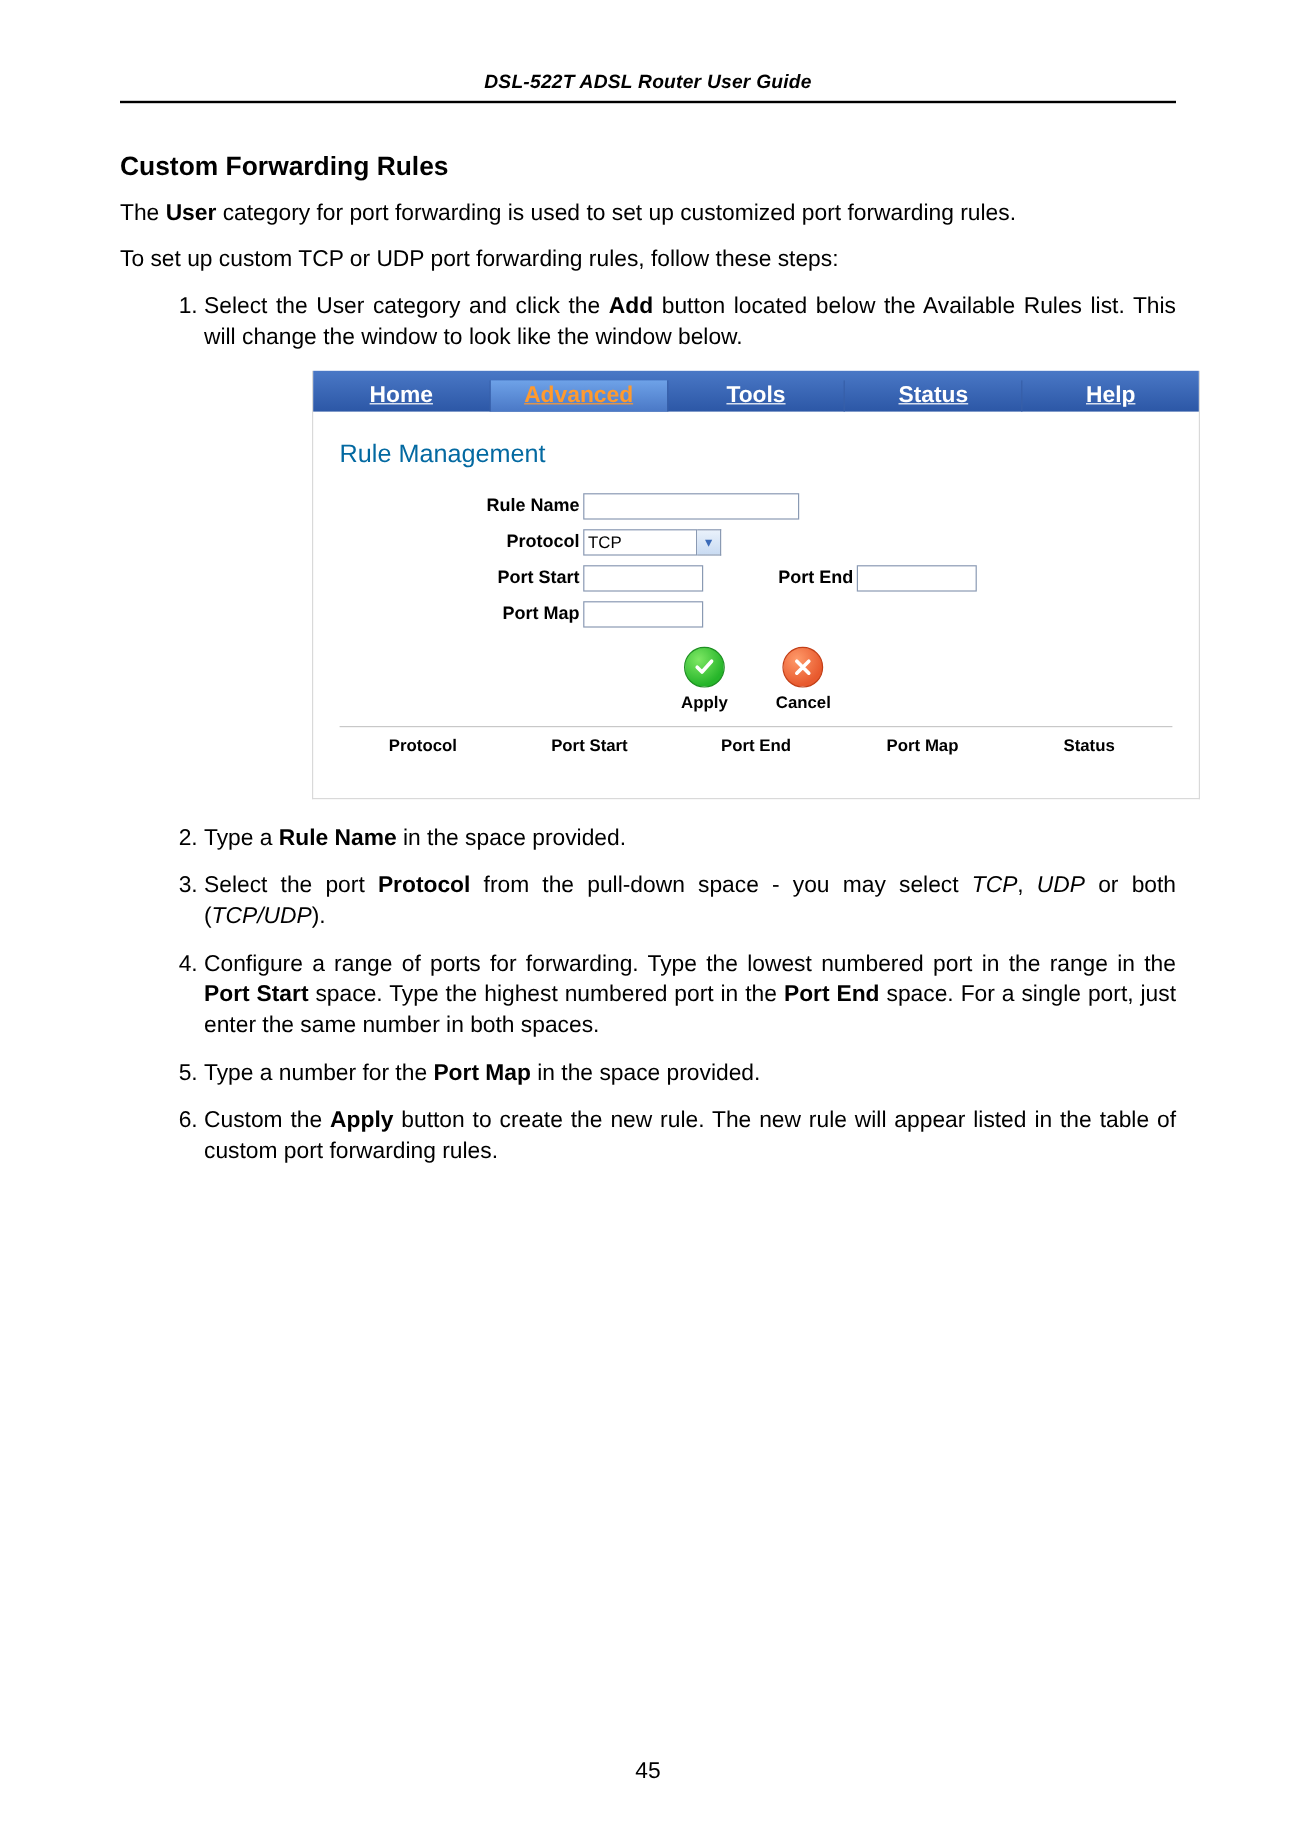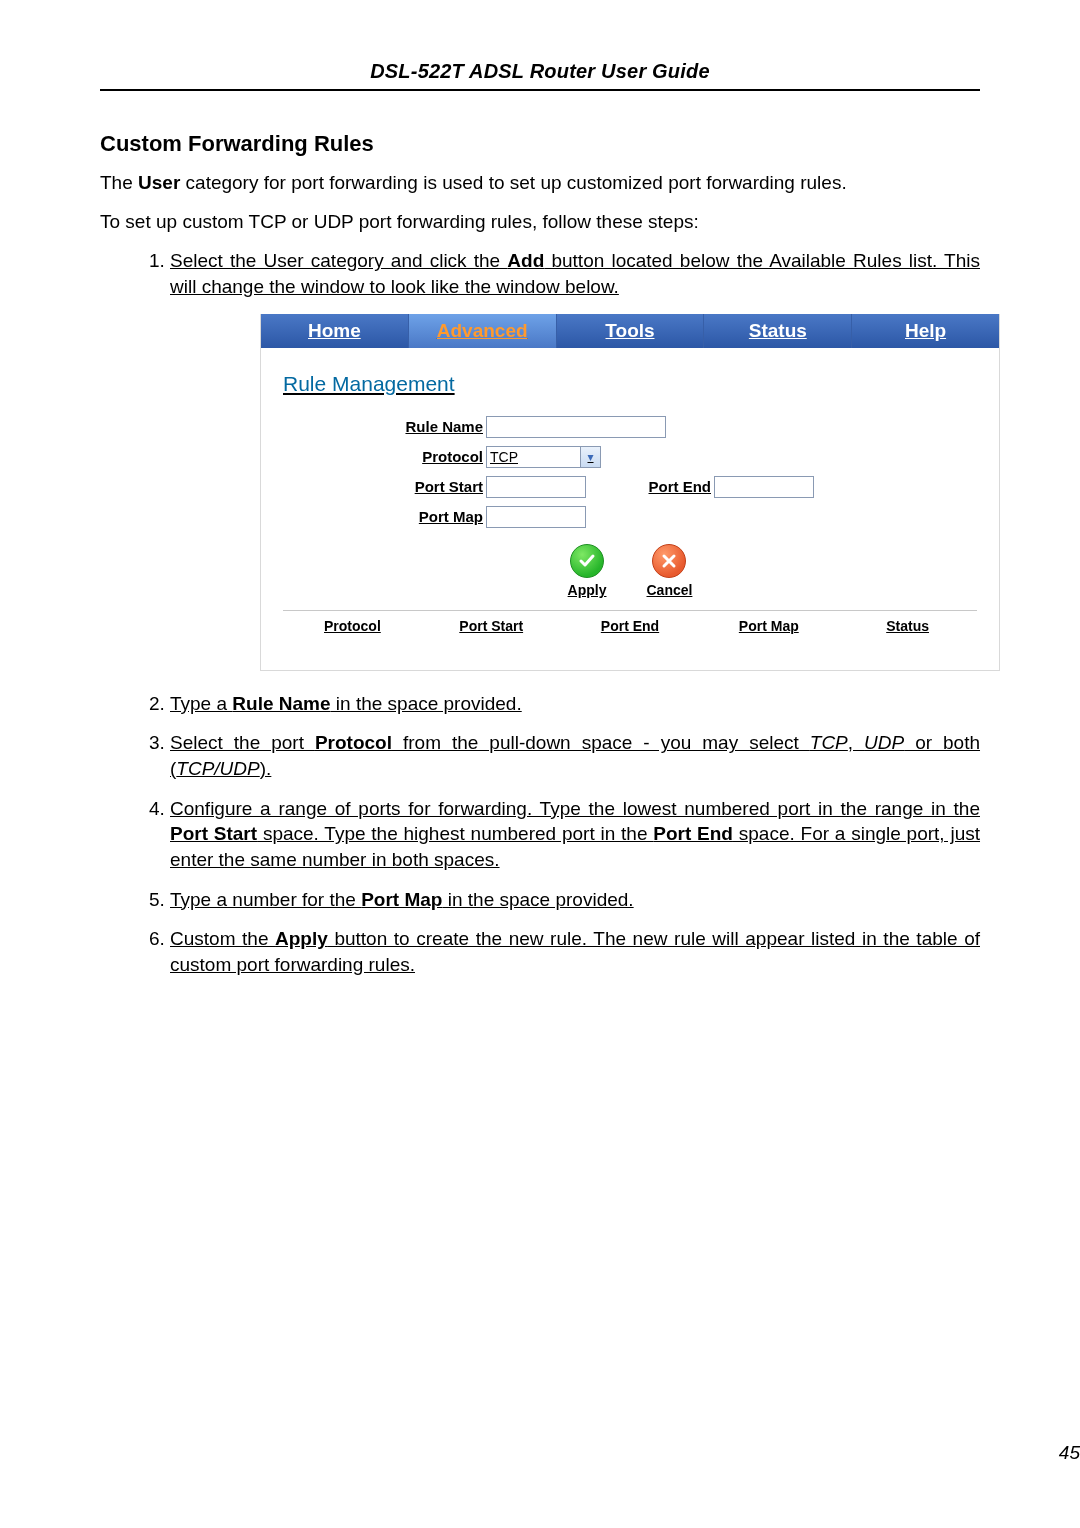--- a/index.html
+++ b/index.html
@@ -1,26 +1,26 @@
 <!DOCTYPE html>
 <html><head>
 <meta charset="utf-8">
 <style>
   html,body{margin:0;padding:0;background:#fff;font-family:Arial,Helvetica,sans-serif;color:#000;}
   .page{width:1080px;min-height:1528px;margin:0 auto;position:relative;box-sizing:border-box;padding:60px 100px 90px 100px;}
-  .header-title{font-style:italic;font-weight:bold;text-align:center;font-size:20px;letter-spacing:.2px;}
+  .header-title{font-style:italic;font-weight:bold;text-align:center;font-size:16px;letter-spacing:.2px;}
   .hr{border:none;border-top:2px solid #000;margin:6px 0 40px 0;}
   h2.section{font-size:22px;margin:1px 0 14px 0;font-family:Arial,Helvetica,sans-serif;}
   p.body{font-size:19px;margin:0 0 14px 0;font-family:Liberation Sans, sans-serif;line-height:1.3;}
   .b{font-weight:bold;}
   ol.steps{margin:0;padding-left:70px;}
-  ol.steps>li{font-size:19px;line-height:1.35;margin:0 0 14px 0;text-align:justify;text-decoration:underline;}
+  ol.steps>li{font-size:19px;line-height:1.35;margin:0 0 14px 0;text-align:justify;}
   .i{font-style:italic;}
   .screenshot{width:740px;margin:14px 0 20px 90px;border:1px solid #d9d9d9;border-top:none;background:#fff;box-sizing:border-box;}
-  .tabs{display:flex;width:100%;height:34px;background:linear-gradient(#4a78c6,#2c57a6);}
+  .tabs{display:flex;width:100%;height:34px;background:linear-gradient(#4a78c6,#2c57a6);align-items:flex-end;}
   .tab{flex:1;display:flex;align-items:center;justify-content:center;font-family:Verdana,Geneva,sans-serif;font-weight:bold;font-size:19px;color:#fff;text-decoration:underline;border-right:1px solid #375fa8;}
   .tab:last-child{border-right:none;}
   .tab.active{background:linear-gradient(#6ea2e8,#4a78c6);color:#ff9a2e;}
   .panel{padding:22px 22px 34px 22px;}
   .rm-title{color:#0369a1;font-family:Verdana,Geneva,sans-serif;font-size:21px;margin-bottom:14px;}
   .form-area{margin-left:90px;}
   .form-row{display:flex;align-items:center;height:30px;margin:0;}
   .form-label{width:110px;font-weight:bold;font-size:15px;text-align:right;padding-right:3px;}
   .text-input{height:22px;border:1px solid #8a9ab3;background:#fff;font-size:14px;box-sizing:border-box;padding:0 3px;}
   .w-180{width:180px;}
@@ -33,21 +33,21 @@
   .btns{display:flex;justify-content:center;gap:40px;margin:12px 0 4px 0;}
   .apply-cancel{display:flex;flex-direction:column;align-items:center;gap:3px;}
   .round{width:32px;height:32px;border-radius:50%;display:flex;align-items:center;justify-content:center;}
   .round.apply{background:radial-gradient(circle at 35% 30%,#7ee864,#26b52a 70%);border:1px solid #1d8f21;}
   .round.cancel{background:radial-gradient(circle at 35% 30%,#ff9a6a,#e85a2e 70%);border:1px solid #c23e16;}
   .round svg{display:block;}
   .btn-label{font-weight:bold;font-size:14px;}
   .rule-hr{border:none;border-top:1px solid #c8c8c8;margin:10px 0 0 0;}
   .table-header{display:flex;font-weight:bold;font-size:14px;padding:6px 0 0 0;}
   .th{flex:1;text-align:center;}
-  .page-number{position:absolute;bottom:64px;left:0;right:0;text-align:right;font-size:19px;font-style:italic;}
+  .page-number{position:absolute;bottom:40px;left:0;right:0;text-align:center;font-size:19px;}
 </style>
 </head>
 <body>
 
 <div class="page">
 
   <div class="header-title">DSL-522T ADSL Router User Guide</div>
   <hr class="hr">
 
   <h2 class="section">Custom Forwarding Rules</h2>

